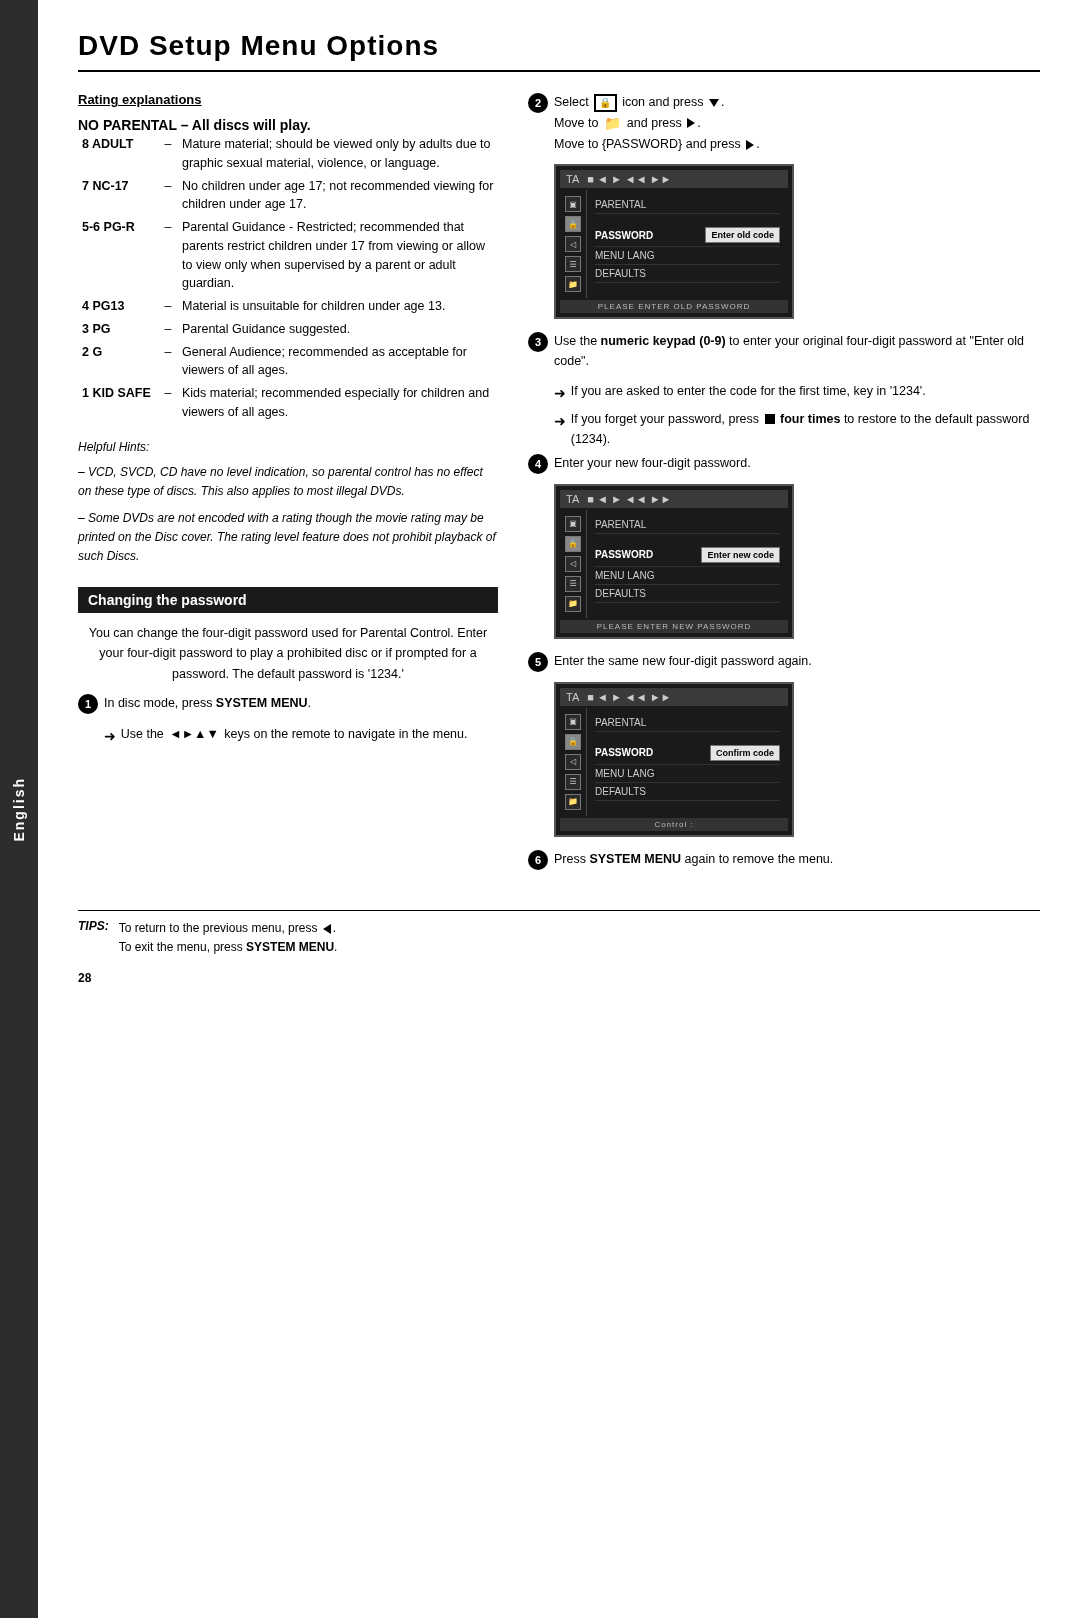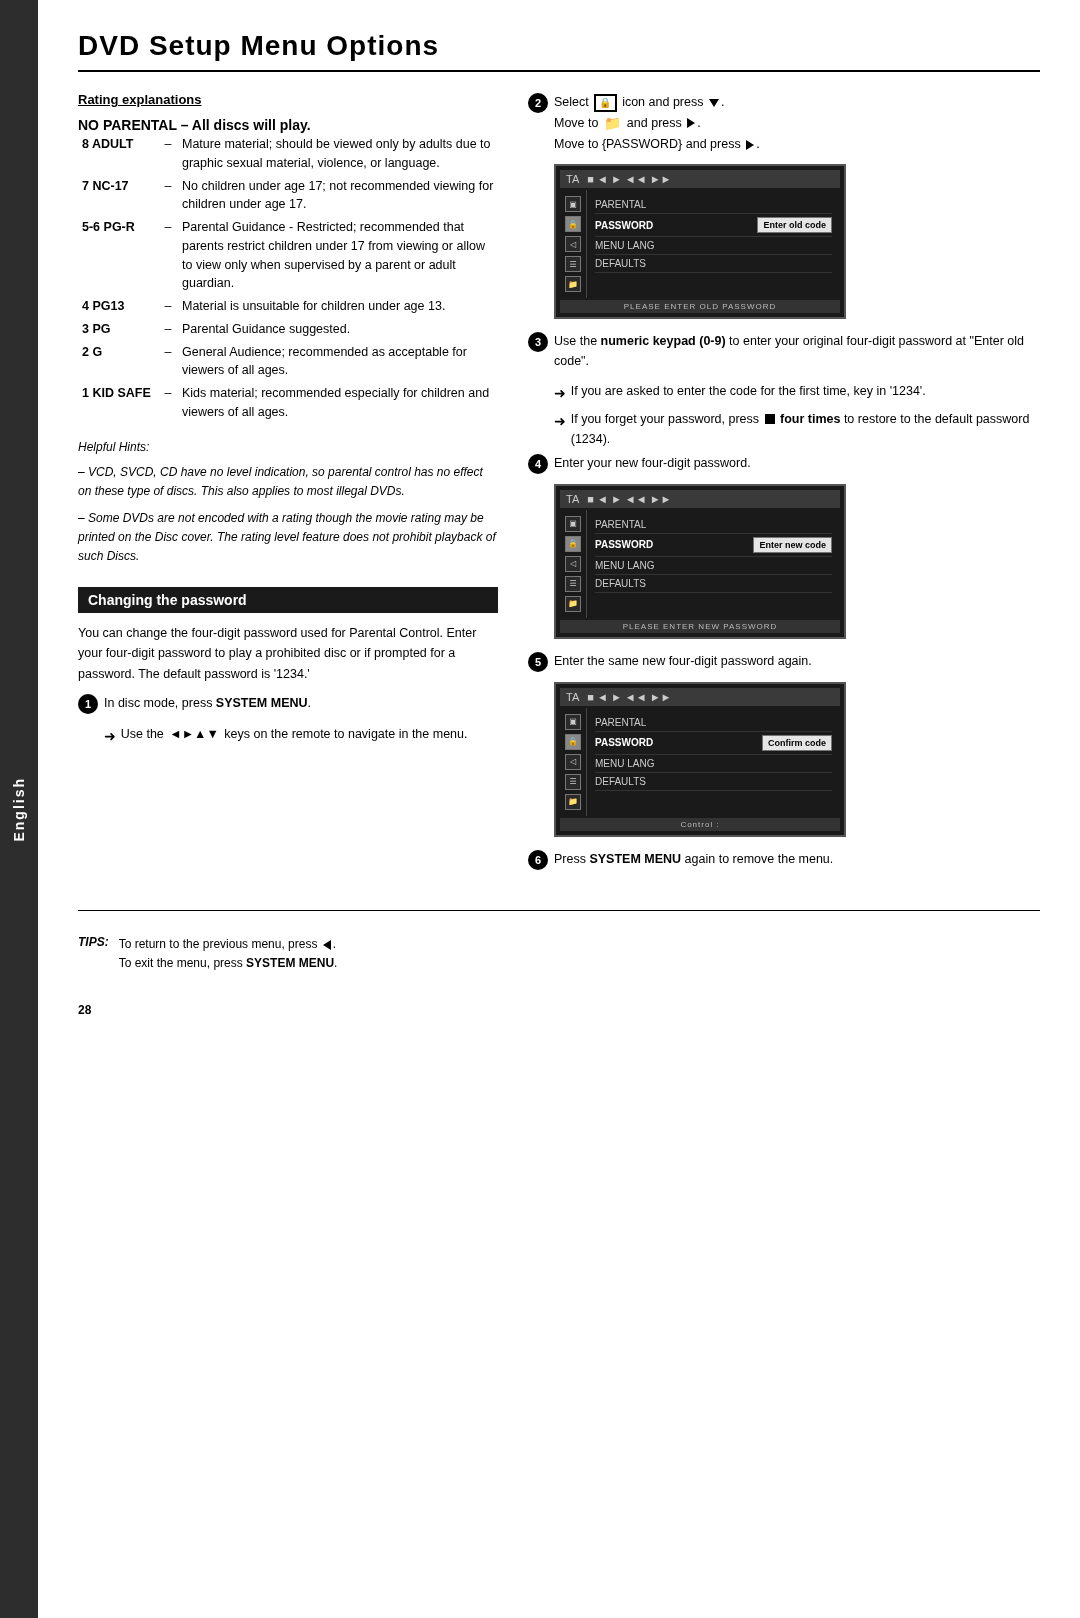--- a/index.html
+++ b/index.html
@@ -116,20 +116,21 @@
       font-size: 14px;
       font-weight: bold;
       margin-top: 20px;
       margin-bottom: 10px;
     }
 
     .body-text {
       font-size: 12.5px;
       line-height: 1.65;
       margin-bottom: 8px;
+      text-align: center;
     }
 
     .step-block {
       display: flex;
       align-items: flex-start;
       gap: 6px;
       margin-bottom: 10px;
     }
 
     .step-circle {
@@ -170,21 +171,21 @@
     .arrow-sym {
       font-size: 14px;
       margin-top: 1px;
     }
 
     
     .dvd-screen {
       border: 2px solid #555;
       background: #1a1a1a;
       margin: 10px 0 12px 26px;
-      width: 292px;
+      width: 240px;
       padding: 4px;
     }
 
     .dvd-screen-header {
       display: flex;
       align-items: center;
       background: #3a3a3a;
       padding: 3px 6px;
       gap: 8px;
       margin-bottom: 2px;
@@ -236,20 +237,21 @@
       padding: 3px 0;
       border-bottom: 1px solid #333;
       display: flex;
       justify-content: space-between;
       align-items: center;
     }
 
     .dvd-menu-row.selected {
       color: #fff;
       font-weight: bold;
+      margin-top: 10px;
     }
 
     .dvd-enter-box {
       background: #e5e5e5;
       color: #000;
       font-size: 9px;
       padding: 2px 5px;
       border: 1px solid #737373;
     }
 
@@ -258,21 +260,21 @@
       color: #bbb;
       font-size: 8px;
       text-align: center;
       padding: 2px;
       margin-top: 2px;
       letter-spacing: 1px;
     }
 
     .tips-bar {
       border-top: 1px solid #000;
-      padding: 24px 0;
+      padding: 8px 0;
       margin-top: 30px;
       display: flex;
       gap: 10px;
       font-size: 12px;
     }
 
     .tips-label {
       font-weight: bold;
       font-style: italic;
     }

